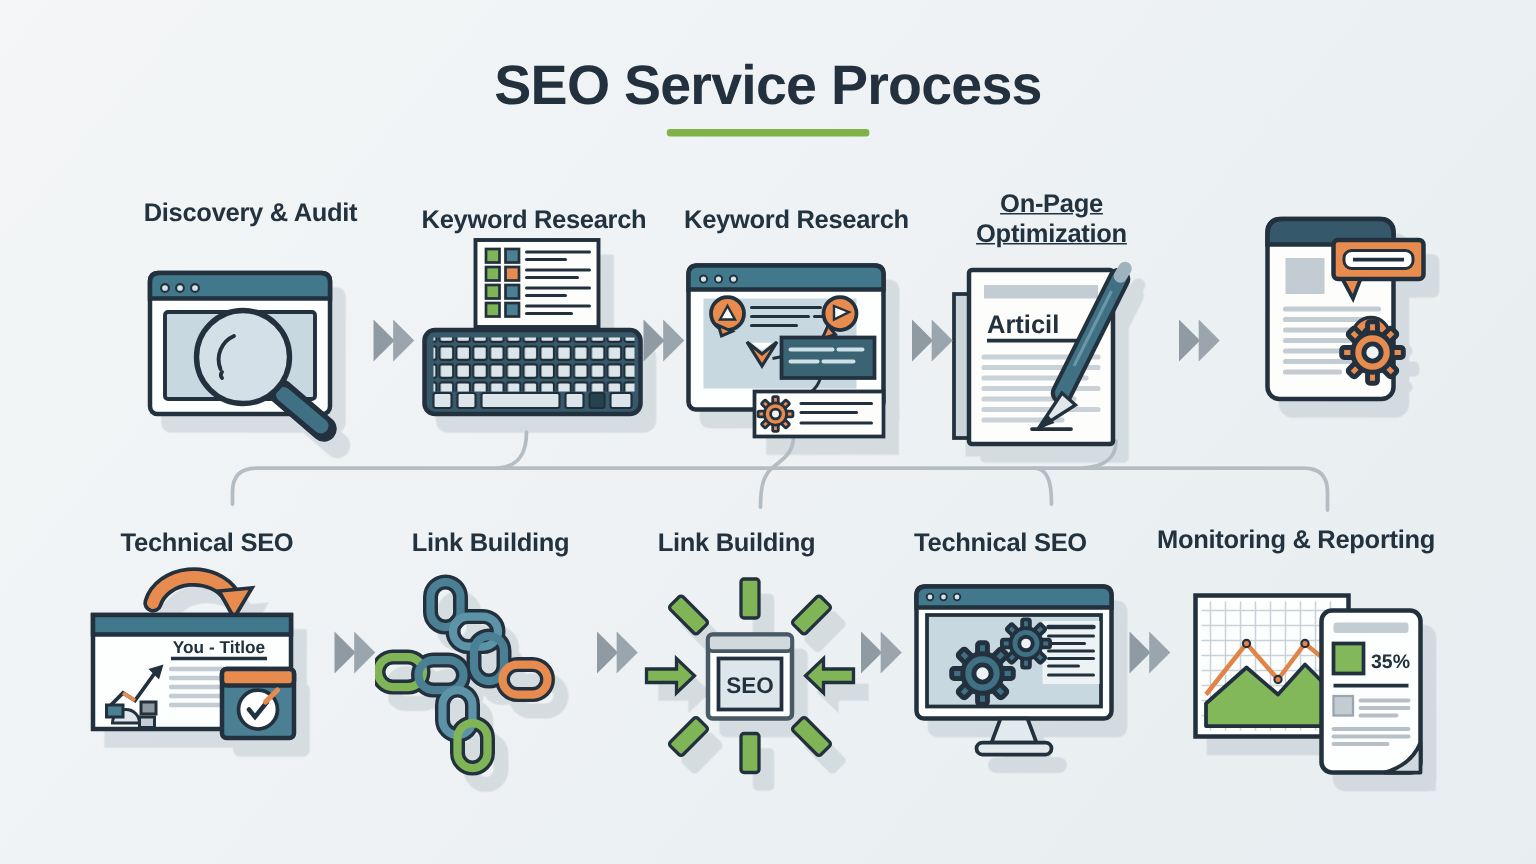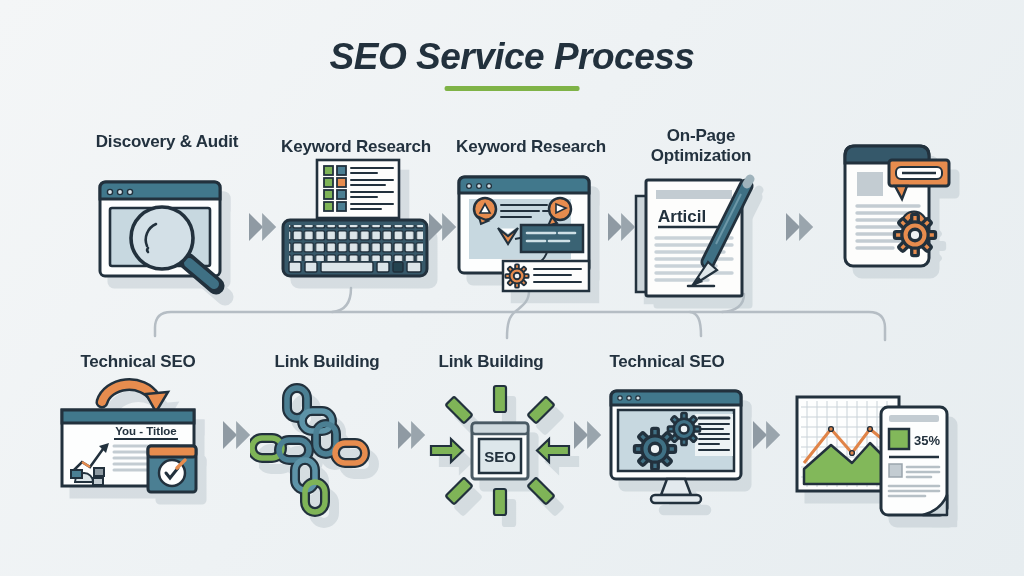--- a/index.html
+++ b/index.html
@@ -1,24 +1,24 @@
 <!DOCTYPE html>
 <html><head>
 <meta charset="utf-8">
 <style>
   html,body{margin:0;padding:0;}
   .canvas{position:relative;width:1024px;height:576px;overflow:hidden;
     background:linear-gradient(130deg,#f4f6f7 0%,#eef2f4 45%,#e7edf0 100%);
     font-family:"Liberation Sans",sans-serif;color:#23323f;}
-  .title-wrap{position:absolute;top:36px;left:50%;transform:translateX(-50%);text-align:center;font-style:italic;}
+  .title-wrap{position:absolute;top:36px;left:50%;transform:translateX(-50%);text-align:center;}
   .title{font-size:37px;font-weight:bold;letter-spacing:-0.5px;color:#22313d;white-space:nowrap;}
   .title-underline{width:135px;height:5px;background:#7fb347;border-radius:2px;margin:8px auto 0;}
   .lbl{position:absolute;transform:translateX(-50%);font-weight:bold;font-size:17px;
     color:#23323f;letter-spacing:-0.2px;white-space:nowrap;text-align:center;}
-  .lbl.two-line{white-space:normal;width:140px;line-height:1.15;}
+  .lbl.two-line{white-space:normal;width:140px;line-height:1.15;text-decoration:underline;}
   .icon{position:absolute;filter:drop-shadow(9px 11px 0 rgba(173,186,194,.38));}
   .arrow{position:absolute;}
   .connectors{position:absolute;left:0;top:0;pointer-events:none;}
   svg text{font-family:"Liberation Sans",sans-serif;font-weight:bold;fill:#22313d;}
 </style>
 </head>
 <body>
 
 <div class="canvas">
 
@@ -213,20 +213,21 @@
       <use href="#chevrons"></use>
     </svg>
   <svg class="arrow" style="left:785px;top:212px" width="32" height="30" viewBox="0 0 34 32">
       <use href="#chevrons"></use>
     </svg>
 
   <div class="lbl" style="left:138px;top:352px">Technical SEO</div>
   <div class="lbl" style="left:327px;top:352px">Link Building</div>
   <div class="lbl" style="left:491px;top:352px">Link Building</div>
   <div class="lbl" style="left:667px;top:352px">Technical SEO</div>
+  <div class="lbl" style="left:864px;top:350px">Monitoring &amp; Reporting</div>
 
   <svg class="icon" style="left:58px;top:372px" width="150" height="140" viewBox="0 0 150 140">
     <path d="M44 30 A 28 23 0 0 1 96 25" fill="none" stroke="#22313d" stroke-width="13" stroke-linecap="round"></path>
     <path d="M44 30 A 28 23 0 0 1 96 25" fill="none" stroke="#e78c4e" stroke-width="8" stroke-linecap="round"></path>
     <polygon points="88,22 110,20 98,40" fill="#e78c4e" stroke="#22313d" stroke-width="2.5"></polygon>
     <rect x="4" y="38" width="132" height="76" fill="#fdfefe" stroke="#22313d" stroke-width="3"></rect>
     <rect x="4" y="38" width="132" height="13" fill="#41788c" stroke="#22313d" stroke-width="3"></rect>
     <text x="88" y="63" text-anchor="middle" font-size="11.5">You - Titloe</text>
     <line x1="56" y1="67" x2="120" y2="67" stroke="#22313d" stroke-width="2.2"></line>
     <g stroke="#c3ccd2" stroke-width="3" stroke-linecap="round">

